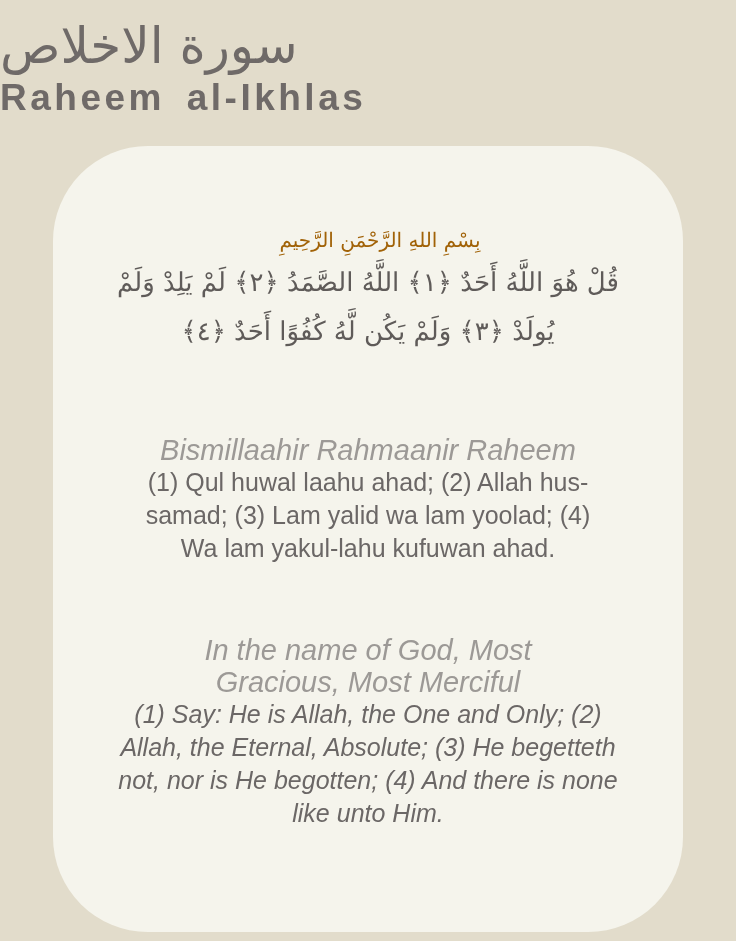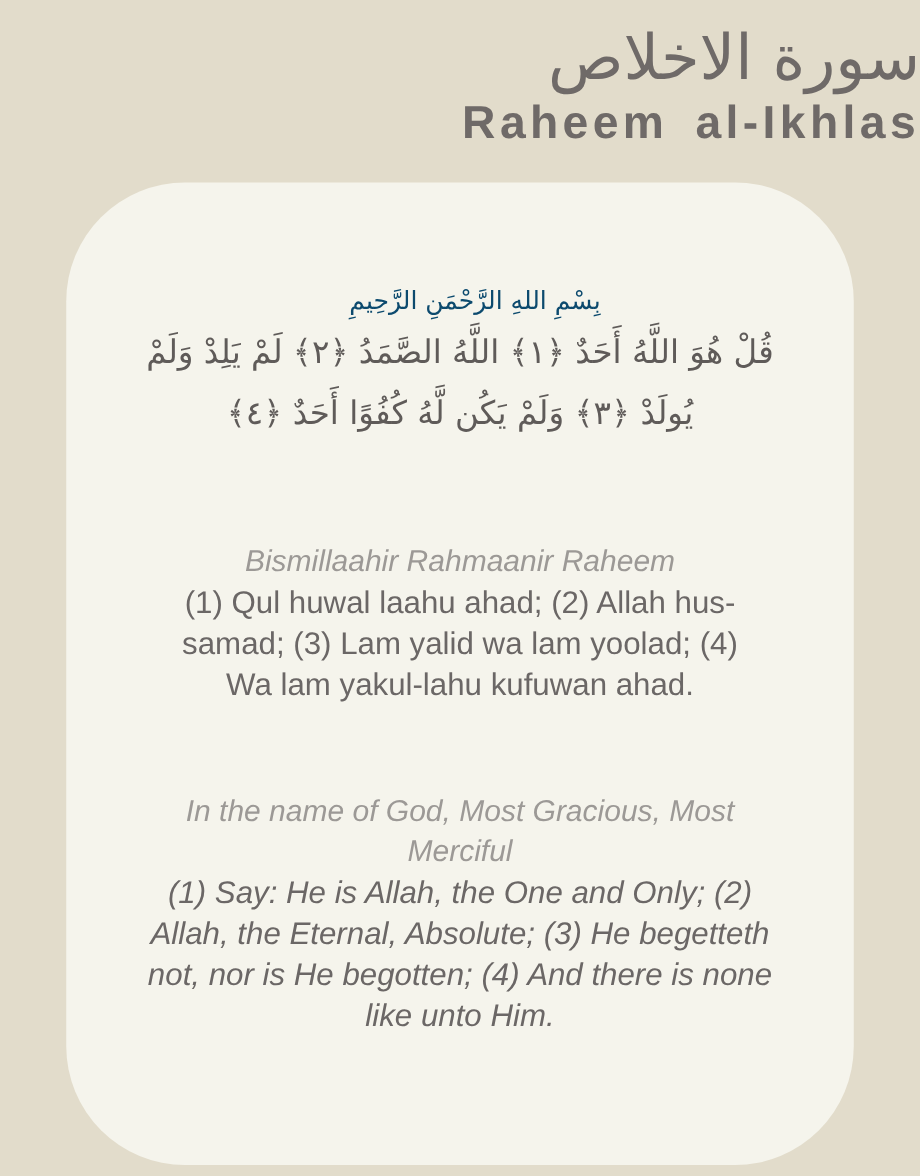--- a/index.html
+++ b/index.html
@@ -12,21 +12,21 @@
       background: #e2dccb;
       position: relative;
       overflow: hidden;
       font-family: "Liberation Sans", "DejaVu Sans", sans-serif;
     }
     .header {
       position: absolute;
       left: 0;
       top: 14px;
       width: 736px;
-      text-align: right;
+      text-align: left;
       color: #6f6a68;
     }
     .title-ar {
       font-family: "DejaVu Sans", sans-serif;
       font-size: 50px;
       line-height: 64px;
       height: 64px;
       direction: rtl;
       color: #6f6a68;
     }
@@ -55,41 +55,41 @@
       top: 76px;
       width: 630px;
       text-align: center;
       direction: rtl;
       color: #5f5b59;
       font-family: "DejaVu Serif", serif;
     }
     .ar-basmala {
       font-size: 20px;
       line-height: 36px;
-      color: #0c4a6e;
+      color: #a16207;
       padding-left: 24px;
     }
     .ar-verses {
       font-size: 26px;
       line-height: 49px;
       padding: 0 60px;
     }
     .translit {
       position: absolute;
       left: 0;
       top: 288px;
       width: 630px;
       text-align: center;
       font-family: "Liberation Sans", sans-serif;
       color: #6b6766;
     }
     .italic-line {
       font-style: italic;
       color: #9c9996;
-      font-size: 24px;
+      font-size: 29px;
       line-height: 32px;
     }
     .body-line {
       font-size: 25px;
       line-height: 33px;
       padding: 0 90px;
     }
     .translation {
       position: absolute;
       left: 0;

